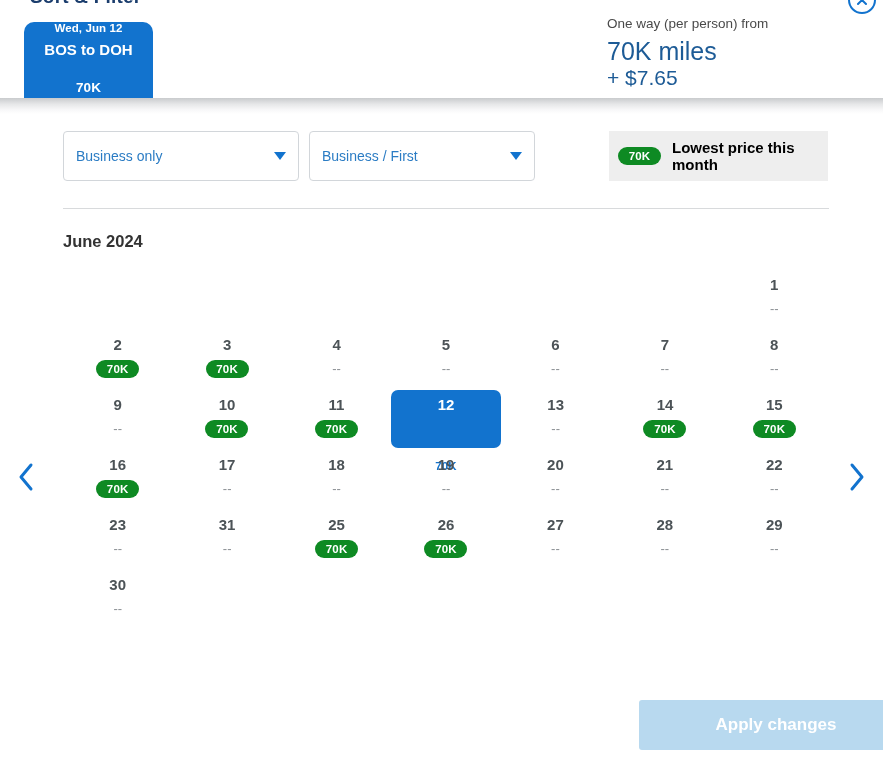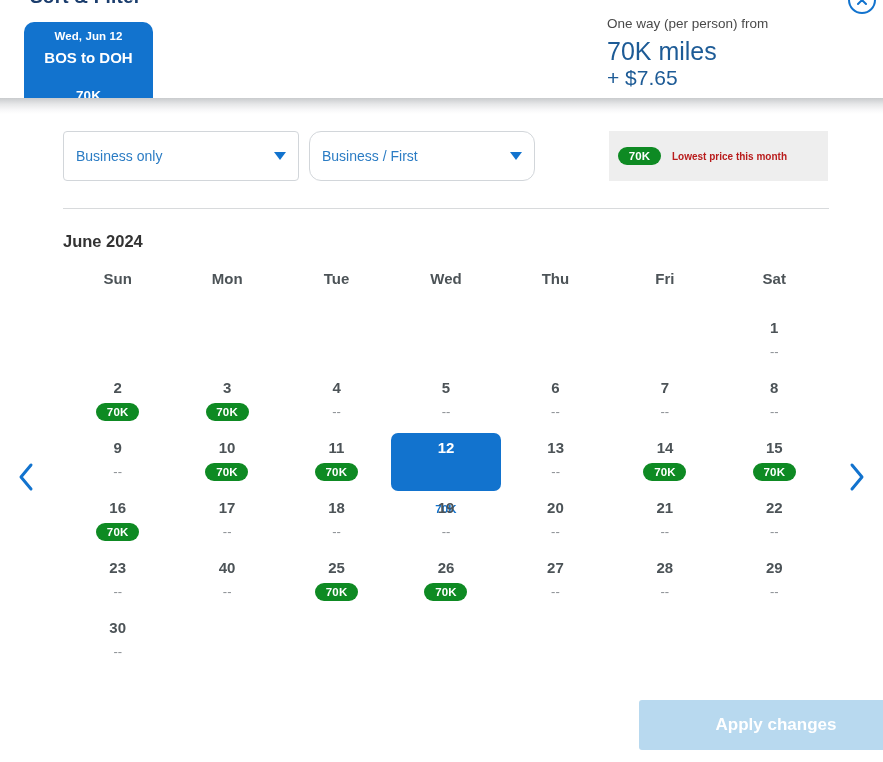--- a/index.html
+++ b/index.html
@@ -41,21 +41,20 @@
   .flight-tab {
     position: absolute;
     left: 24px;
     top: 22px;
     width: 129px;
     height: 80px;
     background: #1273ce;
     border-radius: 10px 10px 0 0;
     color: #ffffff;
     text-align: center;
-    padding-top: 8px;
   }
   .flight-tab .tab-date {
     font-size: 11.5px;
     font-weight: bold;
     letter-spacing: .1px;
     margin-bottom: 7px;
   }
   .flight-tab .tab-route {
     font-size: 15px;
     font-weight: bold;
@@ -119,21 +118,21 @@
     height: 50px;
     border: 1px solid #d2d6da;
     border-radius: 4px;
     background: #ffffff;
     display: flex;
     align-items: center;
     padding: 0 12px;
     cursor: pointer;
   }
   .select-box.one { left: 63px; top: 131px; width: 236px; }
-  .select-box.two { left: 309px; top: 131px; width: 226px; border-radius: 12px; }
+  .select-box.two { left: 309px; top: 131px; width: 226px; }
   .select-label {
     flex: 1;
     font-size: 14px;
     color: #2b7cc4;
   }
   .caret {
     width: 0; height: 0;
     border-left: 6px solid transparent;
     border-right: 6px solid transparent;
     border-top: 8px solid #1273ce;
@@ -144,22 +143,22 @@
     left: 609px;
     top: 131px;
     width: 219px;
     height: 50px;
     background: #eeeeee;
     display: flex;
     align-items: center;
     padding-left: 9px;
   }
   .lowest-price-box .lp-text {
-    font-size: 10px;
-    color: #b91c1c;
+    font-size: 15px;
+    color: #000000;
     font-weight: bold;
     margin-left: 11px;
   }
 
   .pill {
     display: inline-flex;
     align-items: center;
     justify-content: center;
     background: #0e8a23;
     color: #ffffff;
@@ -330,29 +329,20 @@
   <div class="lowest-price-box">
     <span class="pill">70K</span>
     <span class="lp-text">Lowest price this month</span>
   </div>
 
   <div class="divider"></div>
 
   <div class="cal-title">June 2024</div>
 
   <div class="calendar">
-    <div class="weekdays" id="weekday-row">
-        <div class="weekday">Sun</div>
-        <div class="weekday">Mon</div>
-        <div class="weekday">Tue</div>
-        <div class="weekday">Wed</div>
-        <div class="weekday">Thu</div>
-        <div class="weekday">Fri</div>
-        <div class="weekday">Sat</div>
-      </div>
     <div id="weeks-container">
         <div class="week">
           <div class="day-cell empty">
             <div class="day-num"></div>
           </div>
           <div class="day-cell empty">
             <div class="day-num"></div>
           </div>
           <div class="day-cell empty">
             <div class="day-num"></div>
@@ -460,21 +450,21 @@
             <div class="day-num">22</div>
             <div class="day-value">--</div>
           </div>
         </div>
         <div class="week">
           <div class="day-cell">
             <div class="day-num">23</div>
             <div class="day-value">--</div>
           </div>
           <div class="day-cell">
-            <div class="day-num">40</div>
+            <div class="day-num">31</div>
             <div class="day-value">--</div>
           </div>
           <div class="day-cell">
             <div class="day-num">25</div>
             <span class="pill">70K</span>
           </div>
           <div class="day-cell">
             <div class="day-num">26</div>
             <span class="pill">70K</span>
           </div>

